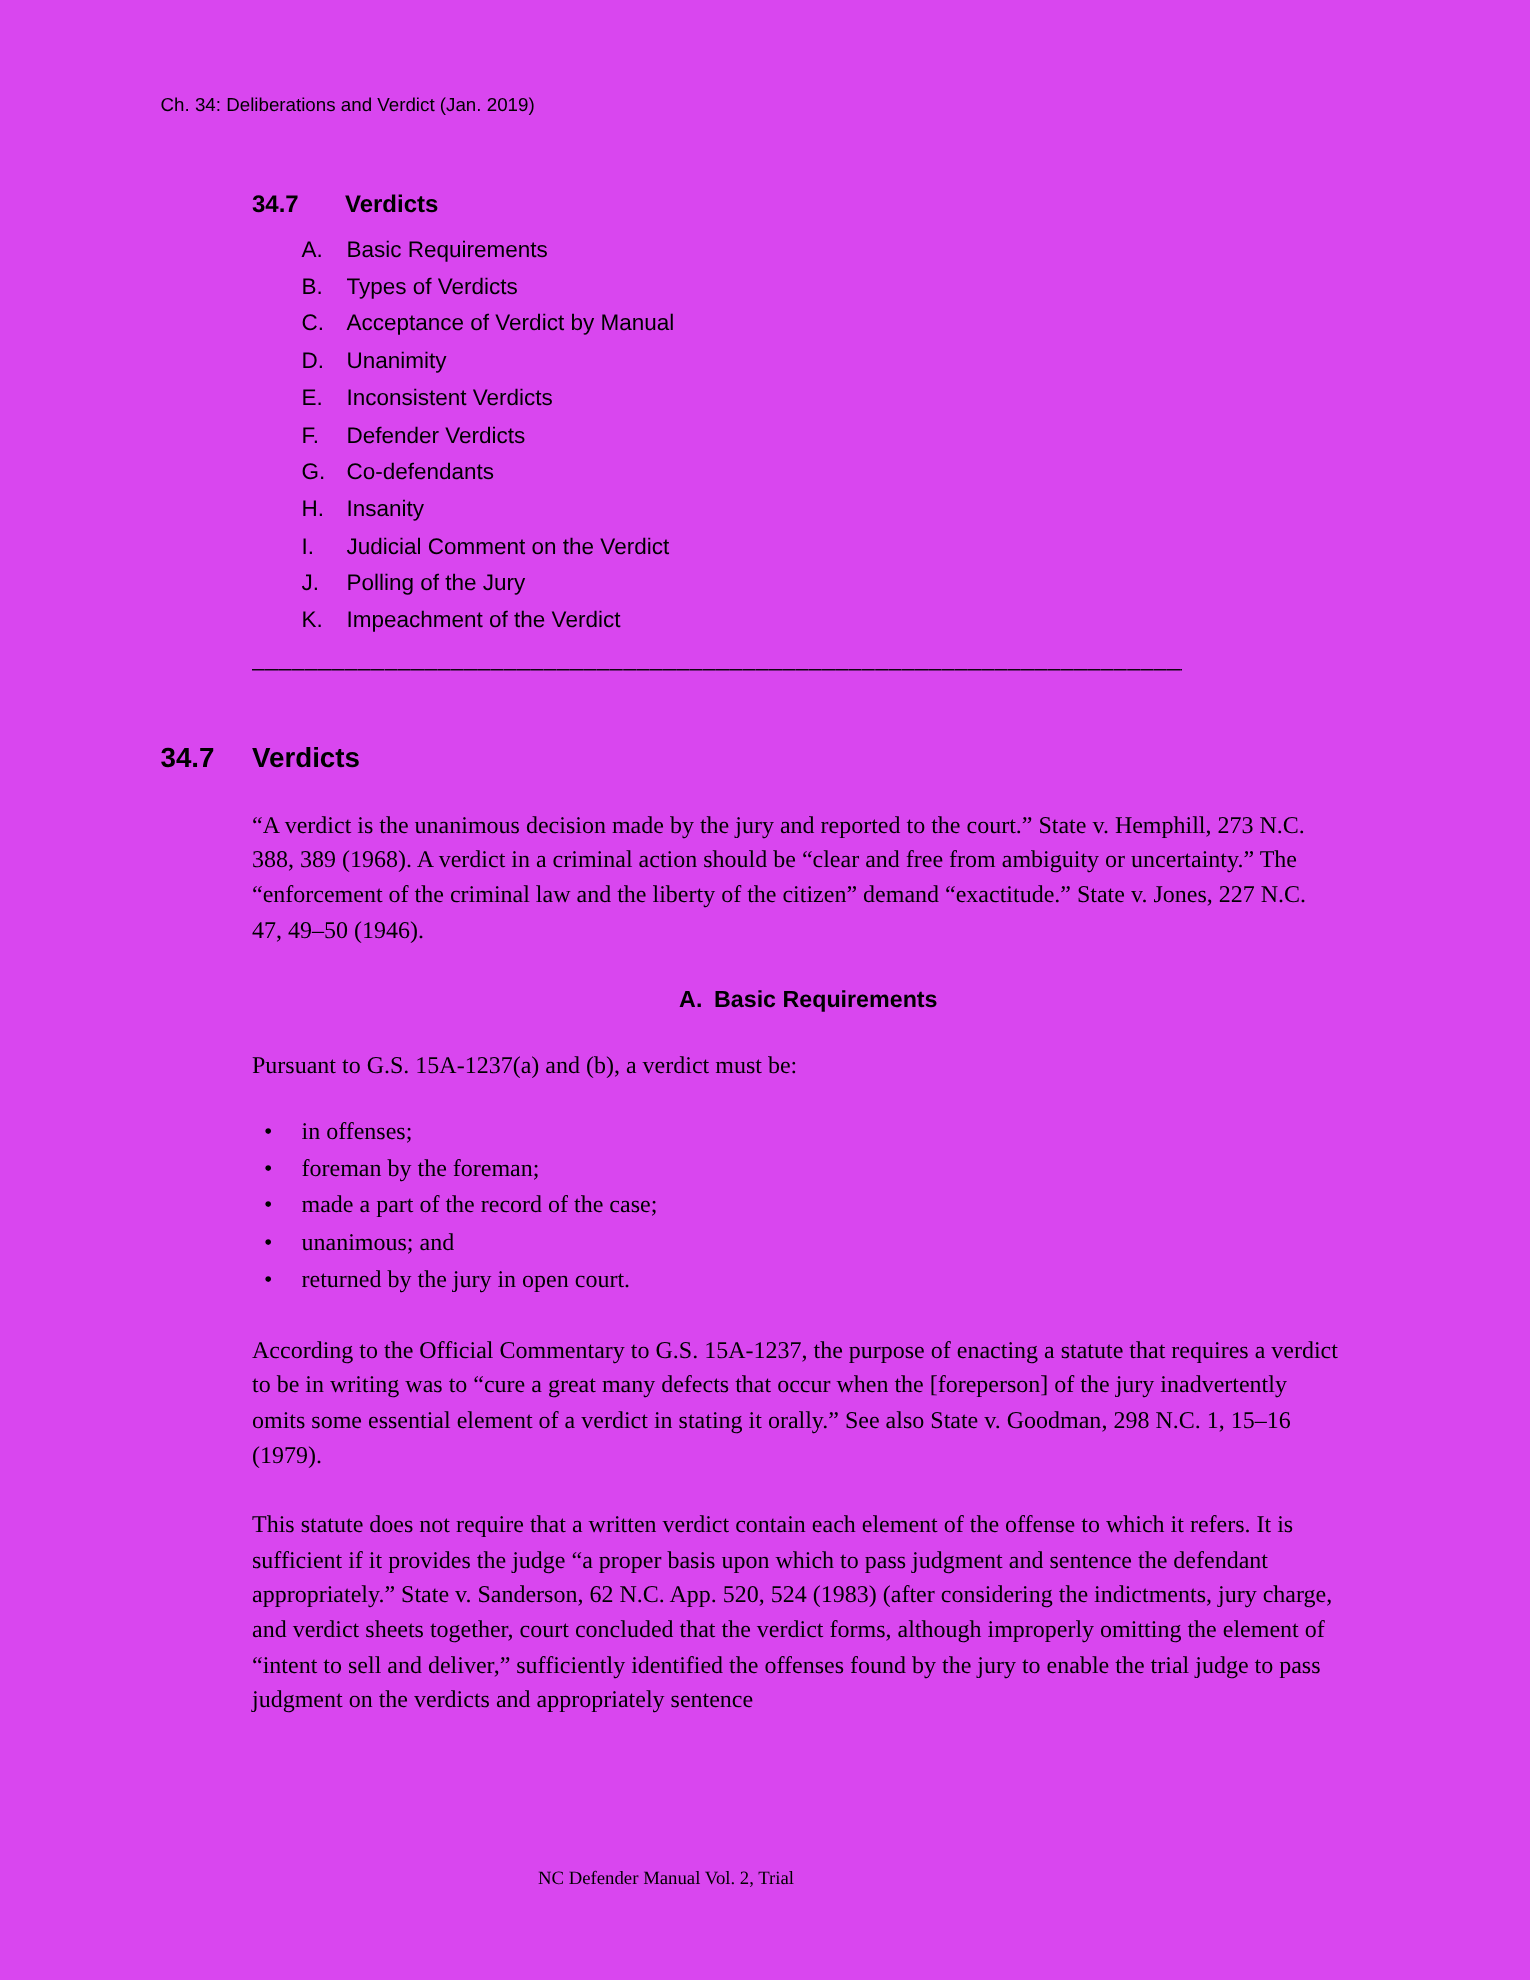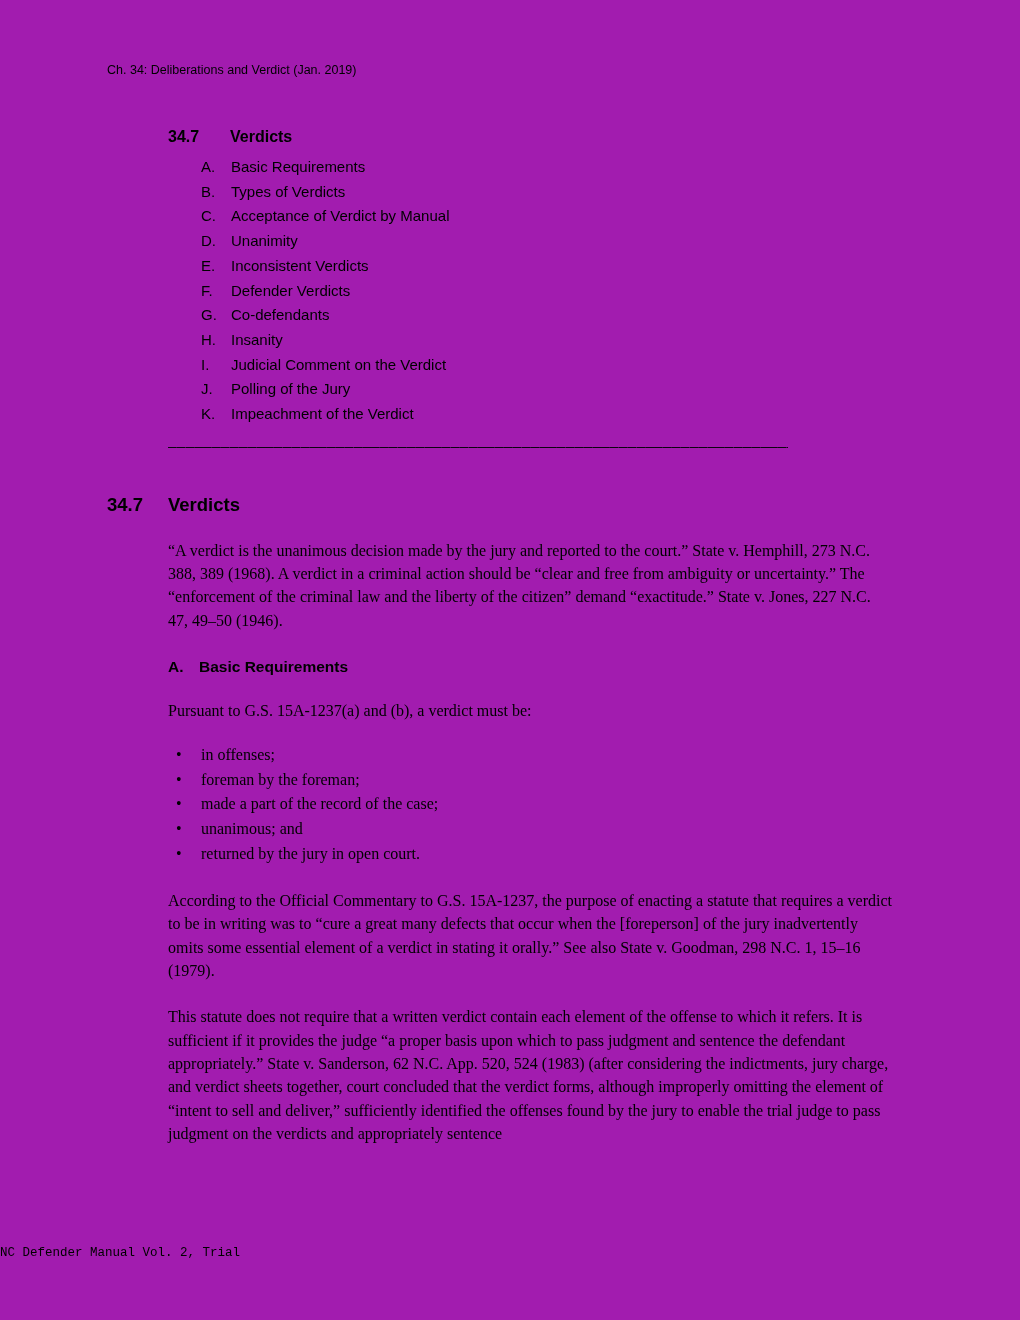--- a/index.html
+++ b/index.html
@@ -1,20 +1,20 @@
 <!DOCTYPE html>
 <html><head>
 <meta charset="utf-8">
 <style>
   html,body { margin:0; padding:0; background:#e9e9e9; }
   .page {
     position:relative;
     width:1020px; height:1320px;
     margin:0 auto;
-    background:#a21caf;
+    background:#d946ef;
     box-sizing:border-box;
     padding:62px 118px 0 107px;
     font-family:"Liberation Serif", serif;
     color:#000000;
     overflow:hidden;
   }
   .running-header {
     font-family:"Liberation Sans", sans-serif;
     font-size:12.5px;
     line-height:16px;
@@ -51,36 +51,38 @@
     width:726px;
     font-size:16px;
     line-height:23.3px;
   }
   .i { }
   .subheading {
     margin:26px 0 0 61px;
     font-family:"Liberation Sans", sans-serif;
     font-weight:bold;
     font-size:15.5px;
+    text-align:center;
   }
   .subheading .sub-letter { display:inline-block; width:31px; }
   .bullets {
     margin:21px 0 0 69px;
     padding:0;
     list-style:none;
     font-size:16px;
     line-height:24.6px;
   }
   .bullet-row { display:flex; }
   .bullet-glyph { width:25px; flex:0 0 25px; }
   .page-footer {
     position:absolute;
     bottom:60px; left:0;
     width:888px;
-    font-family:Liberation Mono, monospace;
+    text-align:center;
+    font-family:Liberation Serif, serif;
     font-size:12.5px;
   }
 </style>
 </head>
 <body>
 
 <div class="page">
 
   <div class="running-header">Ch. 34: Deliberations and Verdict (Jan. 2019)</div>
 

